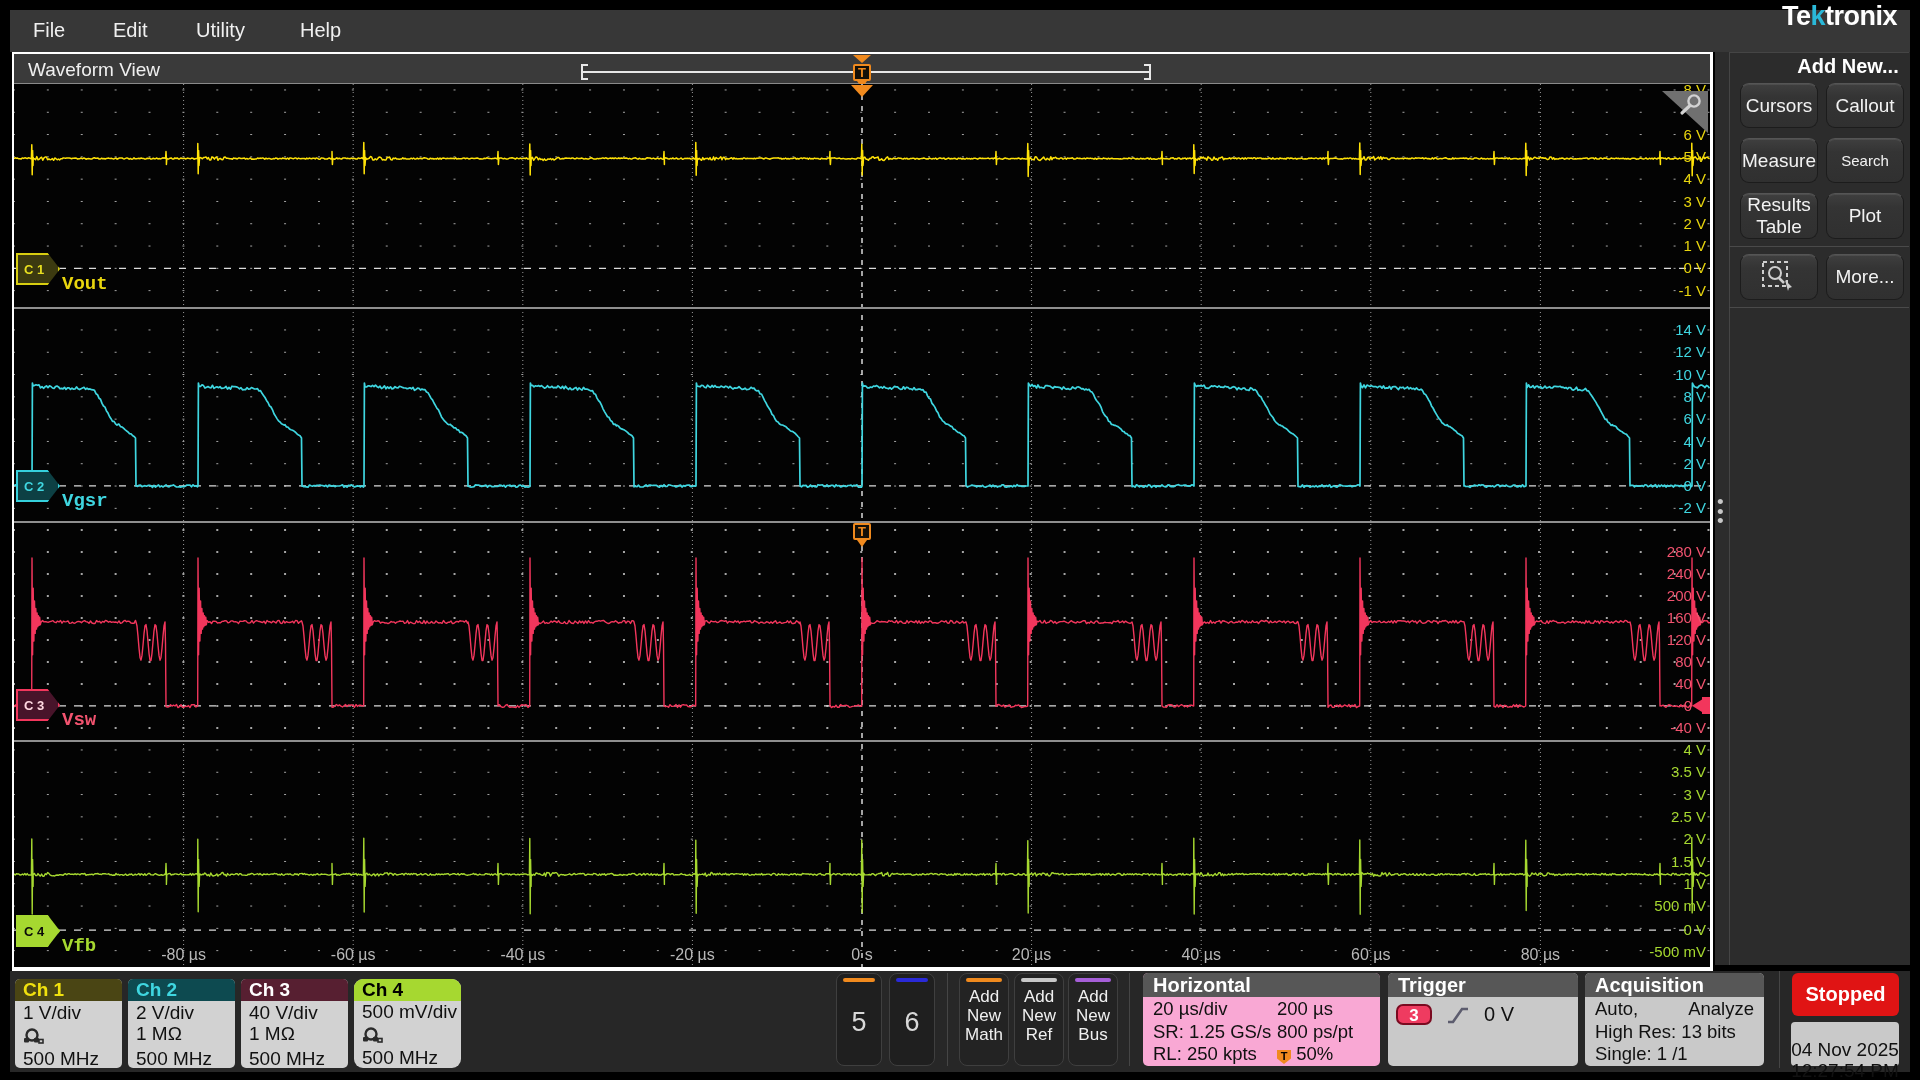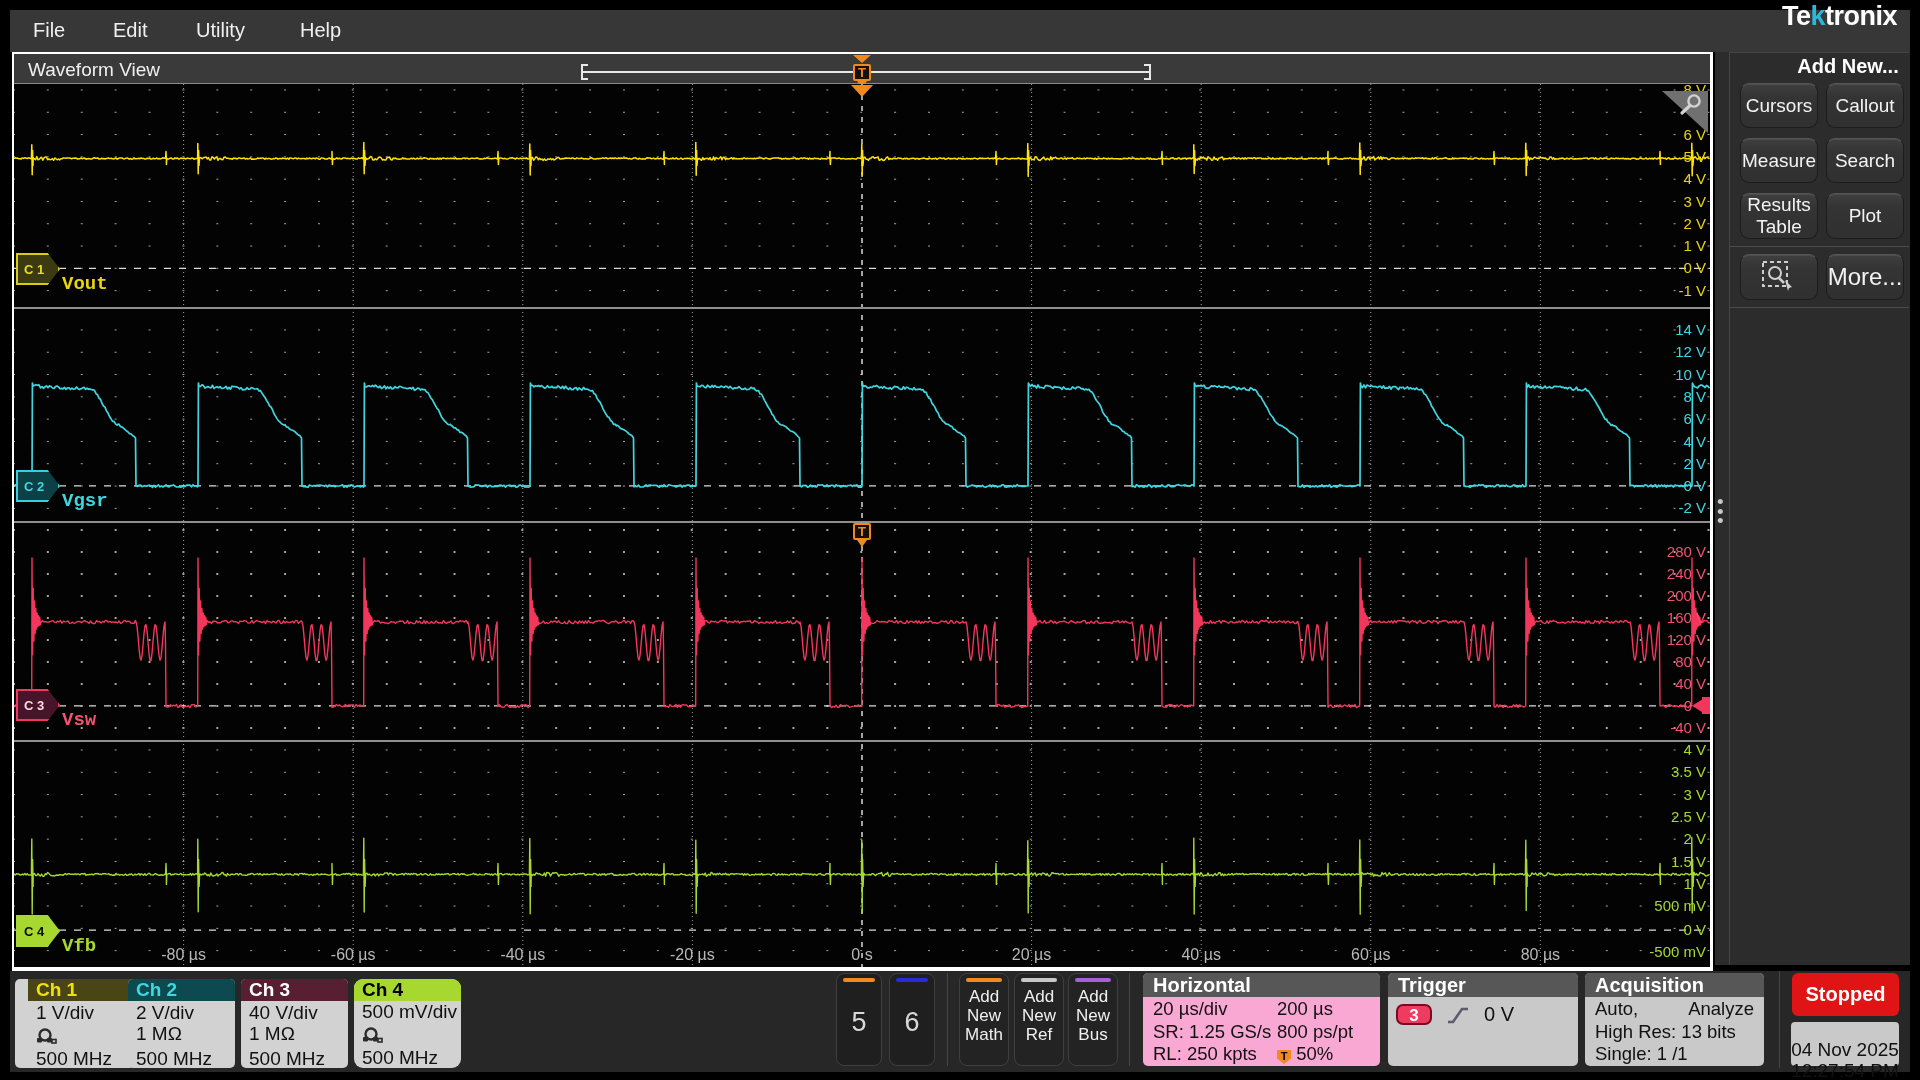--- a/index.html
+++ b/index.html
@@ -119,34 +119,34 @@
 
 <div style="position:absolute;left:1715px;top:52px;width:195px;height:913px;background:#2c2c2c;"></div>
 <div style="position:absolute;left:1729px;top:52px;width:1px;height:913px;background:#454545;"></div>
 <div style="position:absolute;left:1729px;top:52px;width:180px;height:1px;background:#454545;"></div>
 <div style="position:absolute;left:1729px;top:246px;width:180px;height:1px;background:#4a4a4a;"></div>
 <div style="position:absolute;left:1729px;top:307px;width:180px;height:1px;background:#4a4a4a;"></div>
 <div style="position:absolute;left:1729px;top:52px;width:180px;height:30px;color:#fff;font-size:20px;font-weight:bold;text-align:center;padding-top:3px;padding-left:29px;">Add New...</div>
 <div style="position:absolute;left:1740px;top:83px;width:76px;height:43px;background:linear-gradient(#3f3f3f,#343434 30%,#303030);border:1px solid #1c1c1c;border-top-color:#555;border-radius:9px;color:#f2f2f2;font-size:19px;text-align:center;display:flex;align-items:center;justify-content:center;line-height:1.15;box-shadow:inset 0 1px 0 rgba(255,255,255,.08);">Cursors</div>
 <div style="position:absolute;left:1826px;top:83px;width:76px;height:43px;background:linear-gradient(#3f3f3f,#343434 30%,#303030);border:1px solid #1c1c1c;border-top-color:#555;border-radius:9px;color:#f2f2f2;font-size:19px;text-align:center;display:flex;align-items:center;justify-content:center;line-height:1.15;box-shadow:inset 0 1px 0 rgba(255,255,255,.08);">Callout</div>
 <div style="position:absolute;left:1740px;top:138px;width:76px;height:43px;background:linear-gradient(#3f3f3f,#343434 30%,#303030);border:1px solid #1c1c1c;border-top-color:#555;border-radius:9px;color:#f2f2f2;font-size:19px;text-align:center;display:flex;align-items:center;justify-content:center;line-height:1.15;box-shadow:inset 0 1px 0 rgba(255,255,255,.08);">Measure</div>
-<div style="position:absolute;left:1826px;top:138px;width:76px;height:43px;background:linear-gradient(#3f3f3f,#343434 30%,#303030);border:1px solid #1c1c1c;border-top-color:#555;border-radius:9px;color:#f2f2f2;font-size:19px;text-align:center;display:flex;align-items:center;justify-content:center;line-height:1.15;box-shadow:inset 0 1px 0 rgba(255,255,255,.08);">Search</div>
+<div style="position:absolute;left:1826px;top:138px;width:76px;height:43px;background:linear-gradient(#3f3f3f,#343434 30%,#303030);border:1px solid #1c1c1c;border-top-color:#555;border-radius:9px;color:#f2f2f2;font-size:15px;text-align:center;display:flex;align-items:center;justify-content:center;line-height:1.15;box-shadow:inset 0 1px 0 rgba(255,255,255,.08);">Search</div>
 <div style="position:absolute;left:1740px;top:193px;width:76px;height:44px;background:linear-gradient(#3f3f3f,#343434 30%,#303030);border:1px solid #1c1c1c;border-top-color:#555;border-radius:9px;color:#f2f2f2;font-size:19px;text-align:center;display:flex;align-items:center;justify-content:center;line-height:1.15;box-shadow:inset 0 1px 0 rgba(255,255,255,.08);">Results<br>Table</div>
 <div style="position:absolute;left:1826px;top:193px;width:76px;height:44px;background:linear-gradient(#3f3f3f,#343434 30%,#303030);border:1px solid #1c1c1c;border-top-color:#555;border-radius:9px;color:#f2f2f2;font-size:19px;text-align:center;display:flex;align-items:center;justify-content:center;line-height:1.15;box-shadow:inset 0 1px 0 rgba(255,255,255,.08);">Plot</div>
 <div style="position:absolute;left:1740px;top:254px;width:76px;height:44px;background:linear-gradient(#3f3f3f,#343434 30%,#303030);border:1px solid #1c1c1c;border-top-color:#555;border-radius:9px;color:#f2f2f2;font-size:19px;text-align:center;display:flex;align-items:center;justify-content:center;line-height:1.15;box-shadow:inset 0 1px 0 rgba(255,255,255,.08);"></div>
-<div style="position:absolute;left:1826px;top:254px;width:76px;height:44px;background:linear-gradient(#3f3f3f,#343434 30%,#303030);border:1px solid #1c1c1c;border-top-color:#555;border-radius:9px;color:#f2f2f2;font-size:24px;text-align:right;display:flex;align-items:center;justify-content:center;line-height:1.15;box-shadow:inset 0 1px 0 rgba(255,255,255,.08);">More...</div>
+<div style="position:absolute;left:1826px;top:254px;width:76px;height:44px;background:linear-gradient(#3f3f3f,#343434 30%,#303030);border:1px solid #1c1c1c;border-top-color:#555;border-radius:9px;color:#f2f2f2;font-size:19px;text-align:right;display:flex;align-items:center;justify-content:center;line-height:1.15;box-shadow:inset 0 1px 0 rgba(255,255,255,.08);">More...</div>
 <svg width="34" height="32" viewBox="0 0 34 32" style="position:absolute;left:1761px;top:260px;">
 <rect x="2" y="2" width="24" height="24" fill="none" stroke="#cfcfcf" stroke-width="2" stroke-dasharray="4 3"></rect>
 <circle cx="14" cy="13" r="6" fill="none" stroke="#cfcfcf" stroke-width="2"></circle>
 <line x1="18" y1="18" x2="23" y2="23" stroke="#cfcfcf" stroke-width="2.5"></line>
 <path d="M24 20 l7 7 -3 1 -1 3 z" fill="#cfcfcf"></path>
 </svg>
 
 <div style="position:absolute;left:10px;top:971px;width:1900px;height:101px;background:#272727;"></div>
-<div style="position:absolute;left:15px;top:979px;width:107px;height:89px;background:#d2d2d2;border-radius:5px;overflow:hidden;font-size:19px;color:#111;white-space:nowrap;padding-left:13px;">
+<div style="position:absolute;left:15px;top:979px;width:107px;height:89px;background:#d2d2d2;border-radius:5px;overflow:hidden;font-size:19px;color:#111;white-space:nowrap;">
     <div style="background:#4a4514;color:#f0e00e;font-weight:bold;height:22px;padding:0px 0 0 8px;font-size:19px;line-height:22px;">Ch 1</div>
     <div style="padding:1px 0 0 8px;height:21px;line-height:21px;">1 V/div</div>
     <div style="height:27px;padding-left:8px;"><svg width="24" height="20" viewBox="0 0 24 20" style="margin-top:3px;">
         <circle cx="9" cy="9" r="5.5" fill="none" stroke="#2b2b2b" stroke-width="2.4"></circle>
         <rect x="1" y="12" width="5" height="4.5" rx="1" fill="#2b2b2b"></rect>
         <rect x="11" y="12" width="5" height="4.5" rx="1" fill="#2b2b2b"></rect>
         <rect x="16" y="13.5" width="4" height="3.5" fill="none" stroke="#2b2b2b" stroke-width="1.6"></rect>
       </svg></div>
     <div style="padding-left:8px;height:21px;line-height:18px;">500 MHz</div>
   </div>

